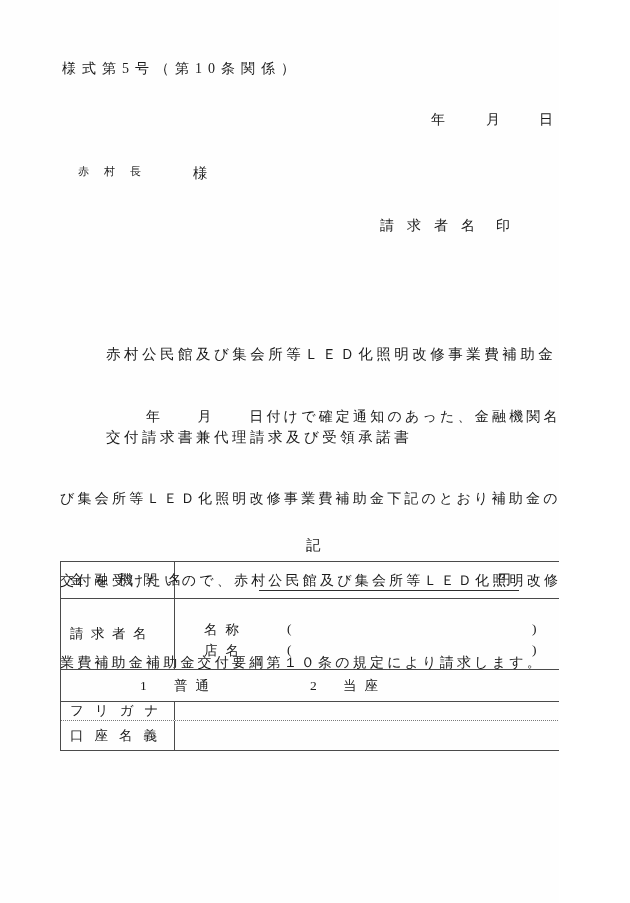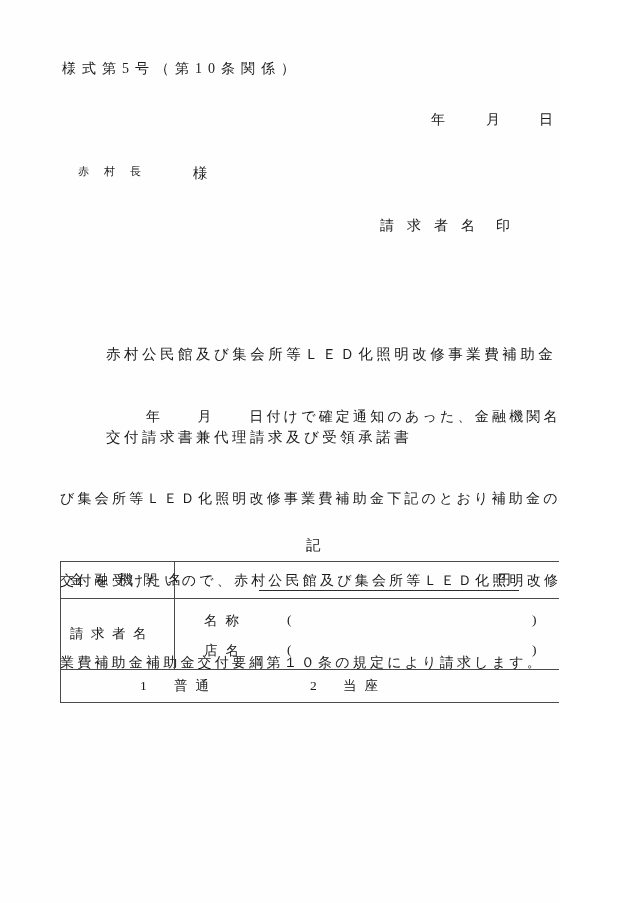--- a/index.html
+++ b/index.html
@@ -49,21 +49,21 @@
   .r-type{height:32px;}
   .r-accnum{height:35px;}
   .r-furigana{height:19px;}
   .r-accname{height:29px;}
   .amount-line{
     position:absolute;left:84px;width:260px;bottom:7px;
     border-bottom:1px solid #2c2c2c;
     text-align:right;padding:0 8px 1px 0;box-sizing:border-box;
   }
   .bank-line{position:absolute;left:0;right:0;height:18px;}
-  .bank-line.top-line{top:13px;}
+  .bank-line.top-line{top:22px;}
   .bank-line.bottom-line{bottom:9px;}
   .bank-line .fld{position:absolute;white-space:pre;letter-spacing:8px;}
   .bank-line .p-open{position:absolute;left:112px;letter-spacing:0;}
   .bank-line .p-close{position:absolute;left:357px;letter-spacing:0;}
   .bank-line .fld-label{left:29px;}
   .type-cell span{position:absolute;top:50%;transform:translateY(-50%);white-space:pre;}
   .type-cell .n1{left:79px;}
   .type-cell .t1{left:113px;letter-spacing:8px;}
   .type-cell .n2{left:249px;}
   .type-cell .t2{left:282px;letter-spacing:8px;}
@@ -133,17 +133,29 @@
     <div class="trow r-type">
       <div class="tcell type-cell">
         <span class="n1">1</span>
         <span class="t1">普通</span>
         <span class="n2">2</span>
         <span class="t2">当座</span>
       </div>
     </div>
 
 
+    <div class="trow r-furigana dashed-bottom">
+      <div class="tlabel">
+        <span>フリガナ</span>
+      </div>
+      <div class="tcell"></div>
+    </div>
 
+    <div class="trow r-accname">
+      <div class="tlabel">
+        <span>口座名義</span>
+      </div>
+      <div class="tcell"></div>
+    </div>
 
   </div>
 
 </div>
 
 </body></html>

